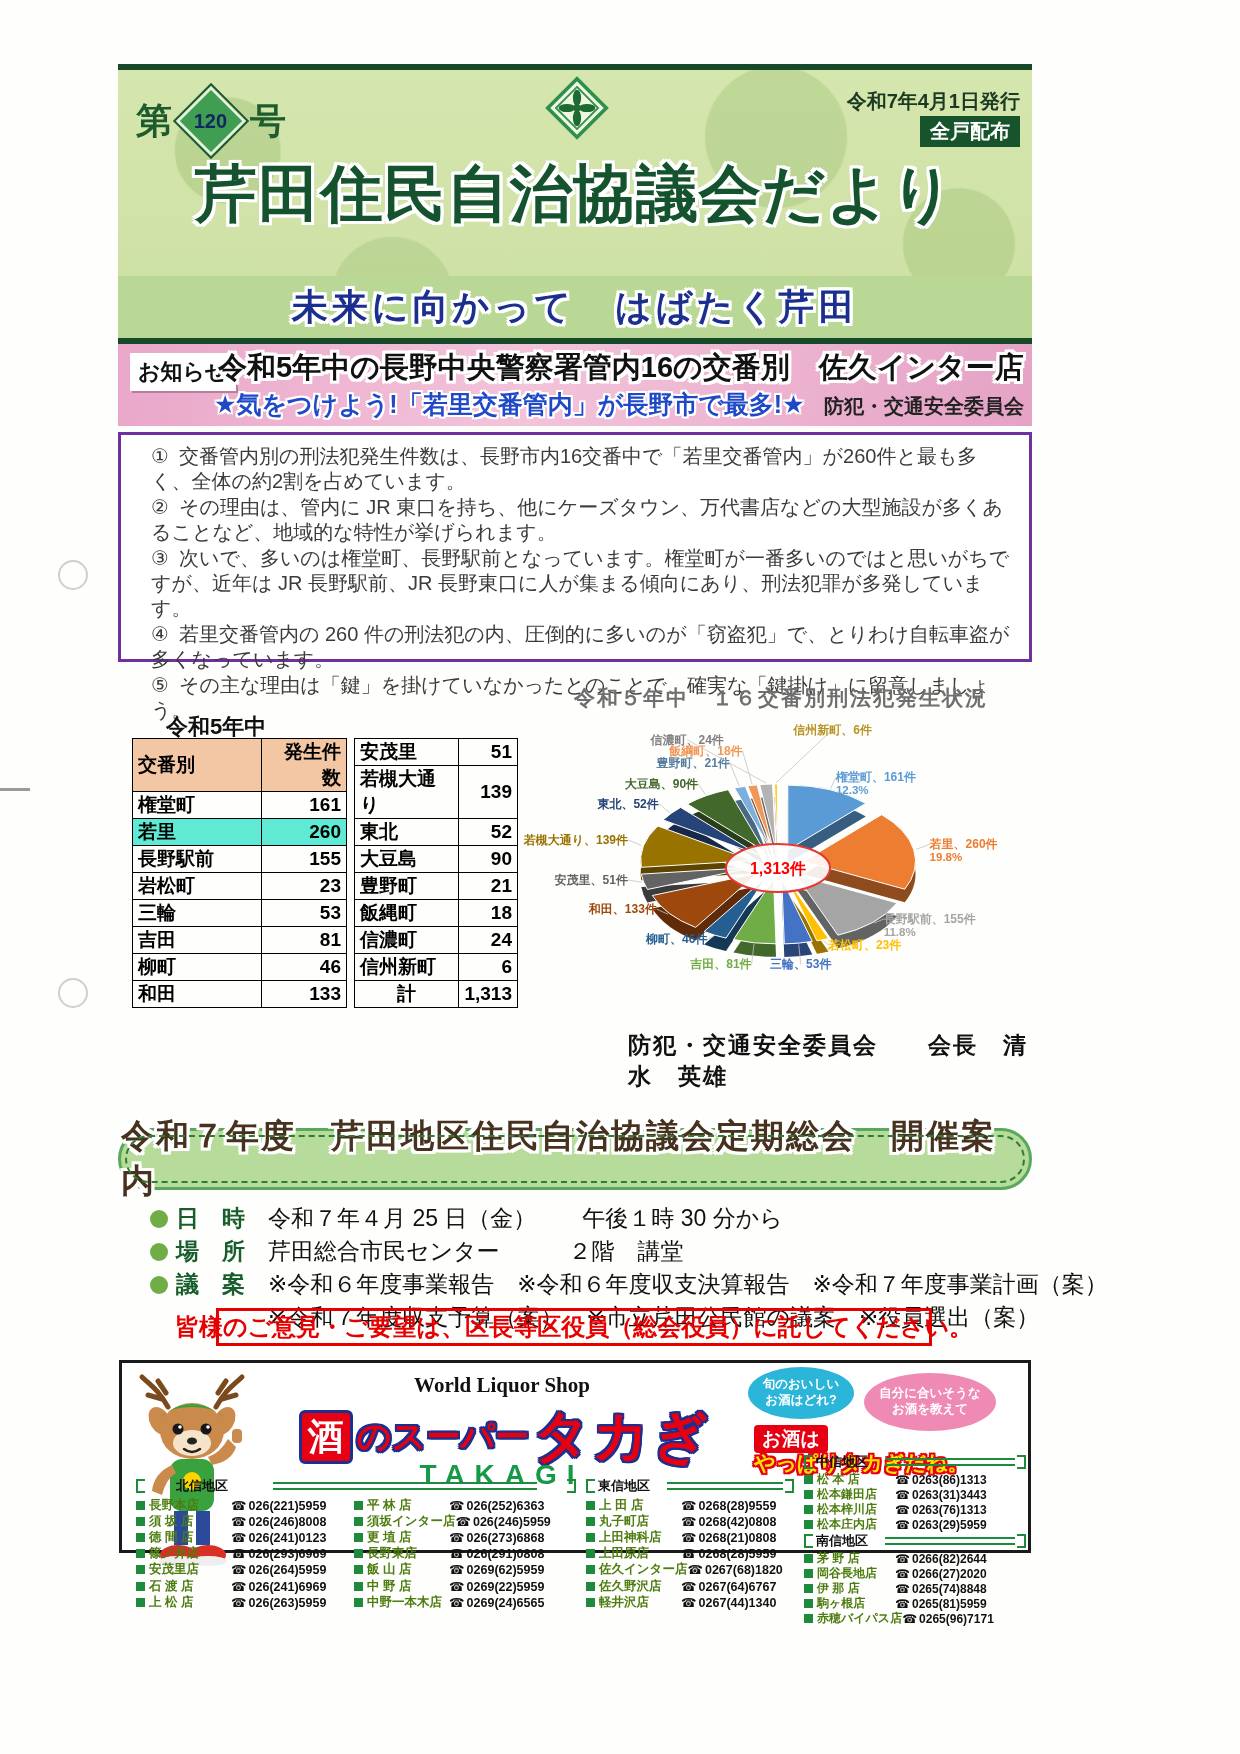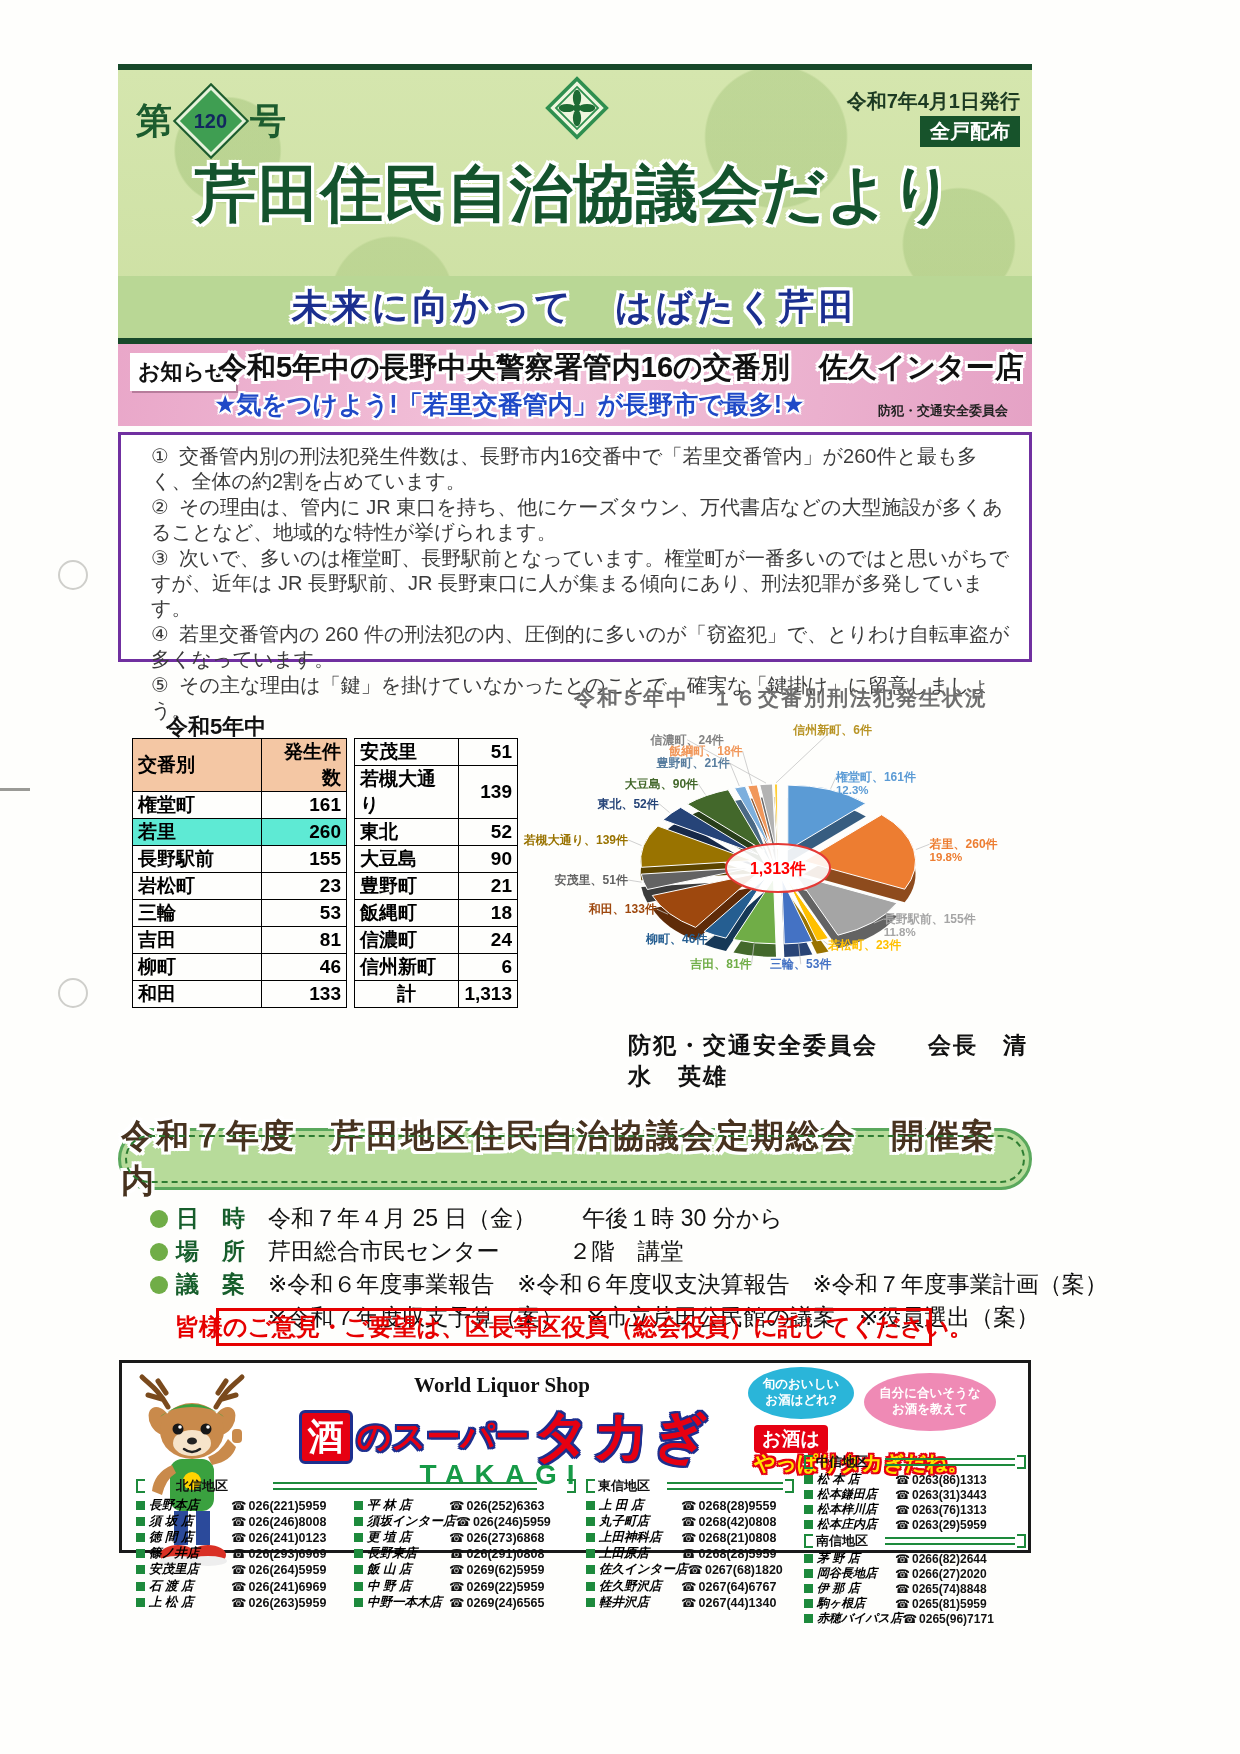--- a/index.html
+++ b/index.html
@@ -27,21 +27,21 @@
   #pub-date{right:12px;top:18px;font-size:20px;font-weight:700;color:#1c3a22;}
   #dist-badge{right:12px;top:46px;background:#17532b;color:#fff;font-size:20px;font-weight:800;padding:2px 10px;}
   #main-title{left:0;top:82px;width:100%;text-align:center;font-size:62px;font-weight:900;color:#14532d;letter-spacing:1px;}
   #sub-band{left:0;bottom:0;width:100%;height:62px;background:#b9d795;display:flex;align-items:center;justify-content:center;}
   #slogan{font-size:36px;font-weight:900;color:#1b2f8f;letter-spacing:4px;}
   
   #notice-banner{left:118px;top:344px;width:914px;height:82px;background:linear-gradient(100deg,#e9a7c9,#f3c3da 45%,#e5a2c5);}
   #notice-badge{left:12px;top:9px;background:#fff;color:#111;font-size:22px;font-weight:800;padding:4px 8px;box-shadow:2px 2px 0 rgba(90,40,70,.35);}
   #notice-title{left:100px;top:4px;width:810px;font-size:29px;font-weight:900;color:#111;white-space:nowrap;}
   #notice-sub{left:96px;top:44px;font-size:25px;font-weight:900;color:#1f49c7;white-space:nowrap;}
-  #notice-committee{right:24px;bottom:6px;font-size:13px;font-weight:800;color:#222;margin-left:32px;}
+  #notice-committee{right:8px;bottom:6px;font-size:20px;font-weight:800;color:#222;margin-left:32px;}
   
   #points-box{left:118px;top:432px;width:914px;height:230px;border:3px solid #7030a0;background:#fff;box-sizing:border-box;padding:9px 14px 0 14px;}
   .point{margin:0 0 1px 0;font-size:20px;line-height:25px;color:#3b3b3b;padding-left:16px;}
   .pno{margin-right:10px;}
   
   #stats{left:118px;top:712px;width:400px;height:290px;}
   #stats-title{left:48px;top:0;font-size:22px;font-weight:800;color:#111;}
   table.crime{border-collapse:collapse;font-size:19px;color:#000;}
   table.crime td,table.crime th{border:1.6px solid #000;height:26px;padding:0 5px;font-weight:700;}
   table.crime th{background:#f4c7a4;font-weight:800;}
@@ -89,21 +89,21 @@
   #slogan2{left:632px;top:86px;font-size:21px;font-weight:900;color:#ffe200;white-space:nowrap;}
   
   .region-h{position:absolute;display:flex;align-items:center;height:14px;}
   .rb-l{width:7px;height:10px;border:2px solid #1d8a3c;border-right:none;flex:0 0 auto;}
   .rb-r{width:7px;height:10px;border:2px solid #1d8a3c;border-left:none;flex:0 0 auto;}
   .rname{font-size:13px;font-weight:800;color:#111;margin:0 17px 0 3px;white-space:nowrap;}
   .dl{flex:1;height:4px;border-top:2px solid #1d8a3c;border-bottom:2px solid #1d8a3c;margin-right:2px;}
   .stores{position:absolute;}
   .store{display:flex;align-items:center;height:16.2px;white-space:nowrap;}
   .sq{width:9px;height:9px;background:#1d8a3c;margin-right:4px;flex:0 0 auto;}
-  .sname{font-size:12.5px;font-weight:800;color:#000000;min-width:82px;font-style:italic;}
+  .sname{font-size:12.5px;font-weight:800;color:#4d7c0f;min-width:82px;}
   .tel{font-size:12.5px;font-weight:800;color:#111;}
   .telicon{margin-right:2px;}
   .stores.compact .store{height:15px;}
   .stores.compact .sname{min-width:78px;font-size:12px;}
   .stores.compact .tel{font-size:12px;}
   
   .hole{width:26px;height:26px;border-radius:50%;border:2px solid #cfcfcb;}
   #edge-dash{left:0;top:788px;width:30px;height:3px;background:#9a9a96;}
 </style>
 </head>

